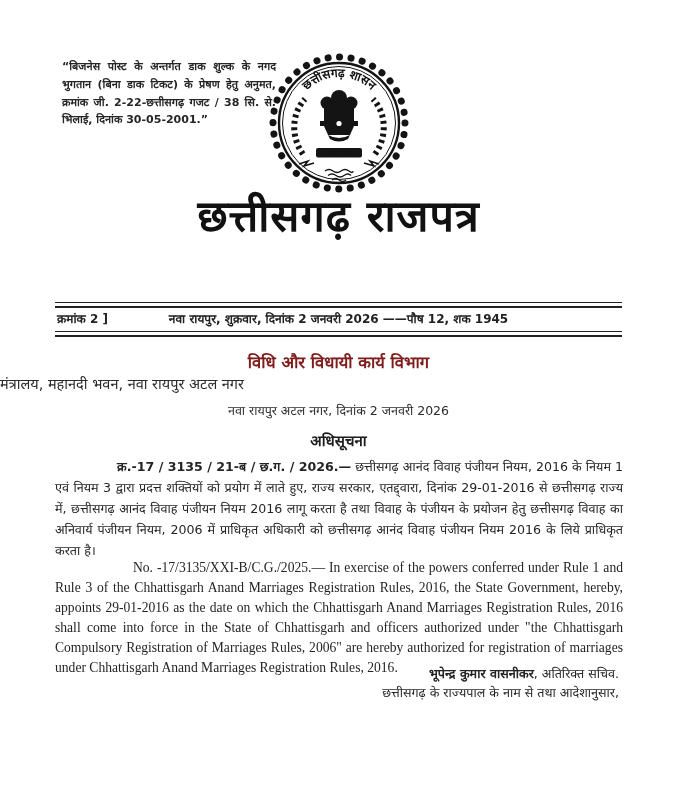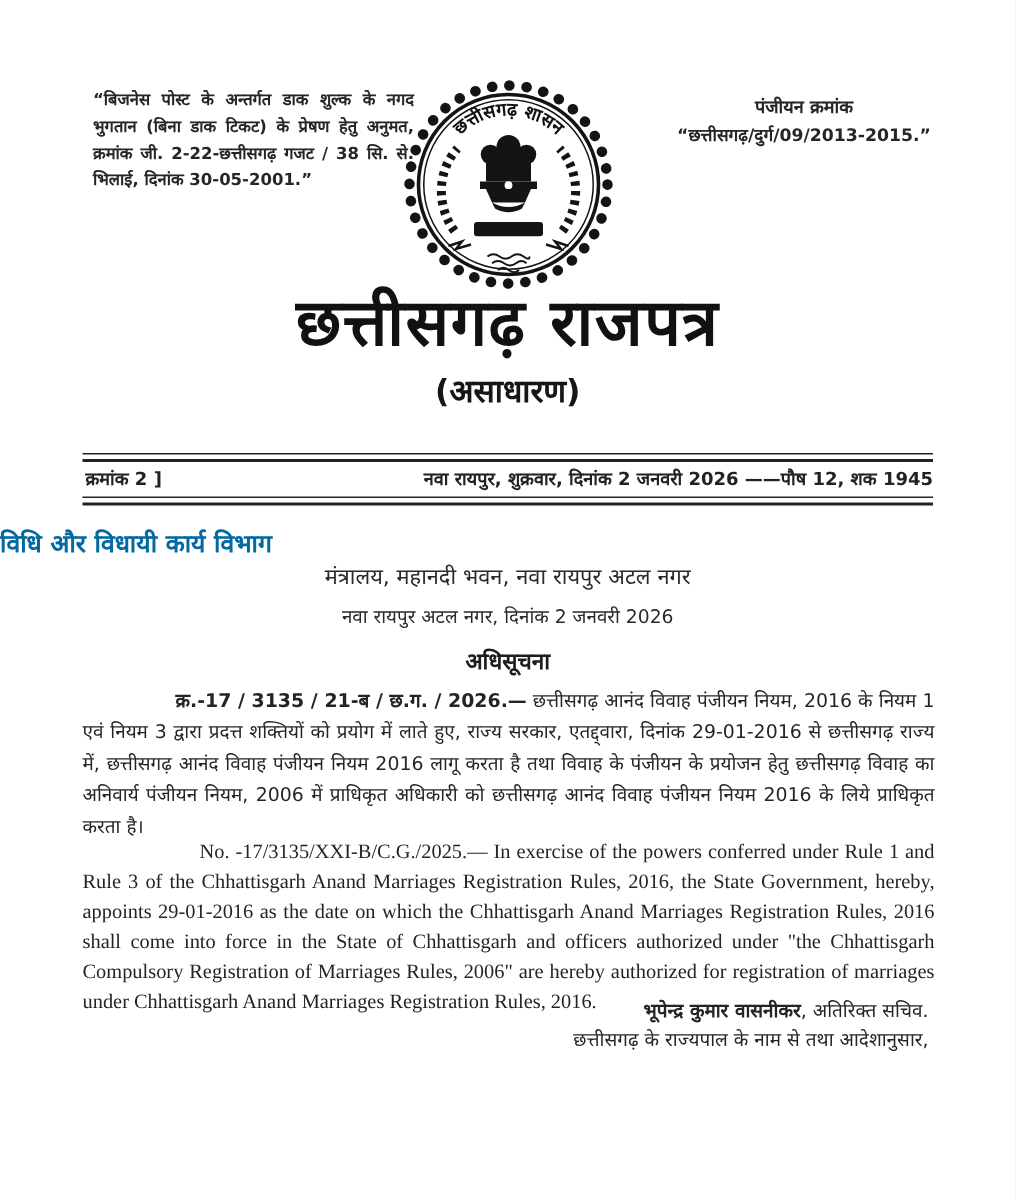--- a/index.html
+++ b/index.html
@@ -44,31 +44,31 @@
     text-align:center; font-size:17px; font-weight:bold; color:#161616;
   }
   
   .rules { position:absolute; left:55px; right:55px; }
   .rules .rl { height:1.4px; background:#222; }
   .rules .rl + .rl { margin-top:3px; }
   .rules-top { top:302px; }
   .rules-bottom { top:331px; }
   .issue-line {
     position:absolute; left:55px; right:55px; top:310px;
-    font-size:12px; font-weight:bold; color:#222; text-align:right;
+    font-size:12px; font-weight:bold; color:#222; text-align:center;
   }
   .issue-line .issue-no { position:absolute; left:2px; top:0; }
   
   .dept-name {
     position:absolute; left:0; right:0; top:350px;
-    text-align:left; font-size:16.5px; font-weight:bold; color:#0369a1;
+    text-align:center; font-size:16.5px; font-weight:bold; color:#7f1d1d;
   }
   .dept-addr {
     position:absolute; left:0; right:0; top:373px;
-    text-align:center; font-size:14.5px; color:#2a2a2a;
+    font-size:14.5px; color:#2a2a2a;
   }
   .dept-date {
     position:absolute; left:0; right:0; top:402px;
     text-align:center; font-size:12.5px; color:#2a2a2a;
   }
   .noti-head {
     position:absolute; left:0; right:0; top:430px;
     text-align:center; font-size:15px; font-weight:bold; color:#1d1d1d;
   }
   
@@ -93,24 +93,20 @@
   .signature .sig-name { font-weight:bold; }
   .emblem svg text { fill:#111; }
 </style>
 </head>
 <body>
 
 <div class="page">
 
   <div class="left-note">“बिजनेस पोस्ट के अन्तर्गत डाक शुल्क के नगद भुगतान (बिना डाक टिकट) के प्रेषण हेतु अनुमत, क्रमांक जी. 2-22-छत्तीसगढ़ गजट / 38 सि. से. भिलाई, दिनांक 30-05-2001.”</div>
 
-  <div class="right-reg">
-    <div class="lbl">पंजीयन क्रमांक</div>
-    <div class="val">“छत्तीसगढ़/दुर्ग/09/2013-2015.”</div>
-  </div>
 
   <div class="emblem">
     <svg viewBox="0 0 150 150" width="150" height="150" xmlns="http://www.w3.org/2000/svg">
 
       <circle cx="75" cy="75" r="66" fill="none" stroke="#141414" stroke-width="7" stroke-dasharray="0.1 11.42" stroke-linecap="round"></circle>
 
       <circle cx="75" cy="75" r="60" fill="none" stroke="#141414" stroke-width="2.4"></circle>
       <circle cx="75" cy="75" r="56.5" fill="none" stroke="#141414" stroke-width="1"></circle>
 
       <defs>
@@ -142,21 +138,20 @@
 
       <g fill="none" stroke="#141414" stroke-width="1.3">
         <path d="M 61,123 q 4,-3 8,0 q 4,3 8,0 q 4,-3 8,0 q 4,3 4,0"></path>
         <path d="M 64,127.5 q 4,-3 8,0 q 4,3 8,0 q 4,-3 7,0"></path>
         <path d="M 68,132 q 4,-3 7,0 q 4,3 7,0"></path>
       </g>
     </svg>
   </div>
 
   <div class="gazette-title">छत्तीसगढ़ राजपत्र</div>
-  <div class="gazette-sub">(असाधारण)</div>
 
   <div class="rules rules-top">
       <div class="rl"></div>
       <div class="rl"></div>
     </div>
   <div class="issue-line">
     <span class="issue-no">क्रमांक 2 ]</span>
     <span>नवा रायपुर, शुक्रवार, दिनांक 2 जनवरी 2026 ——पौष 12, शक 1945</span>
   </div>
   <div class="rules rules-bottom">

